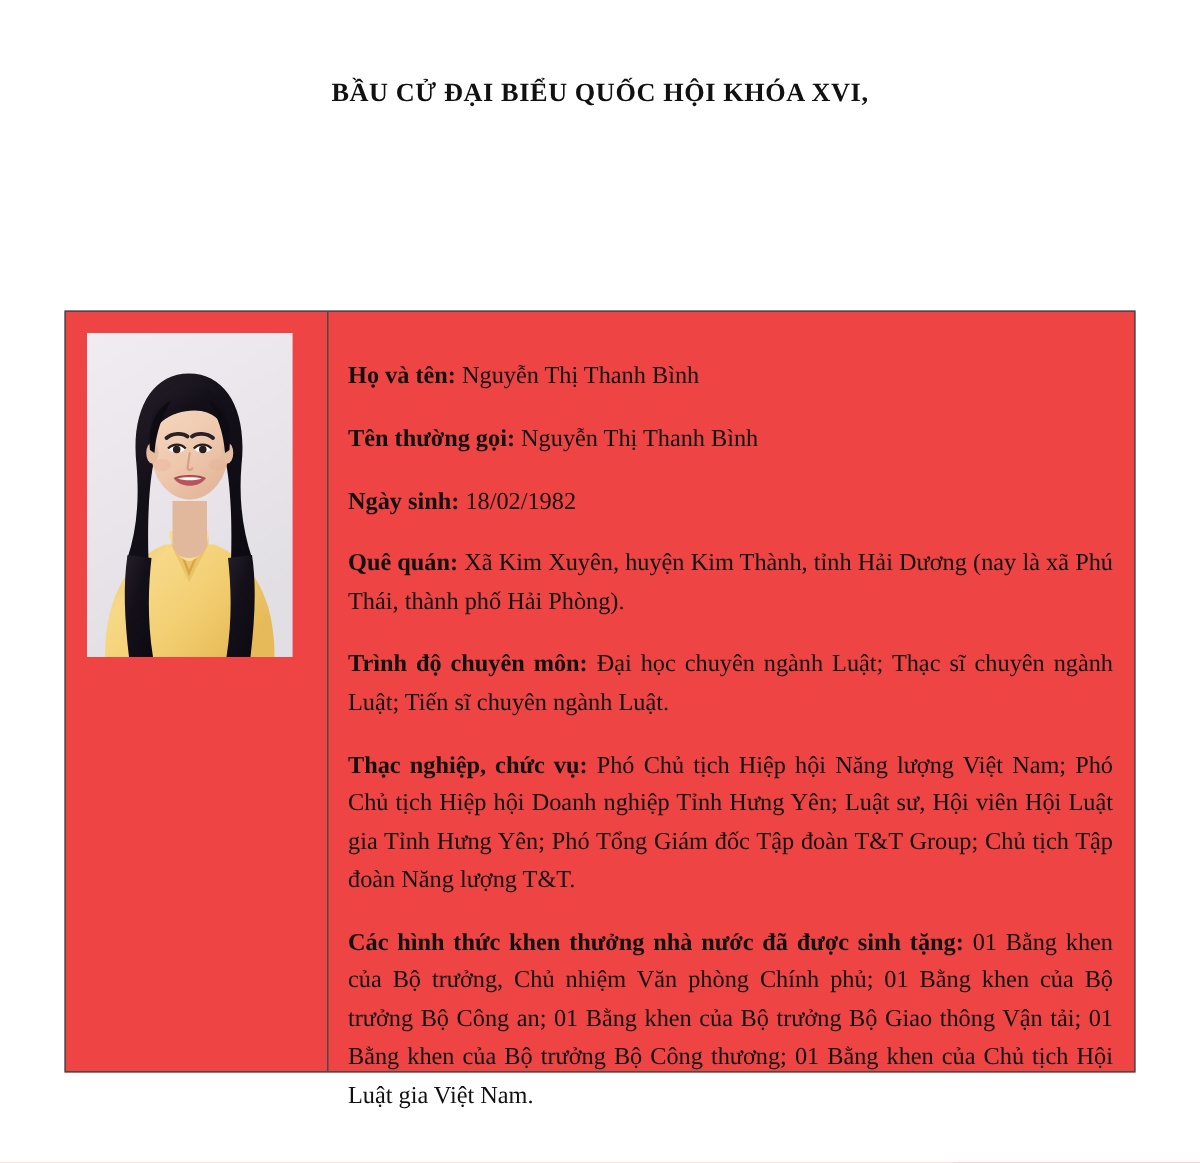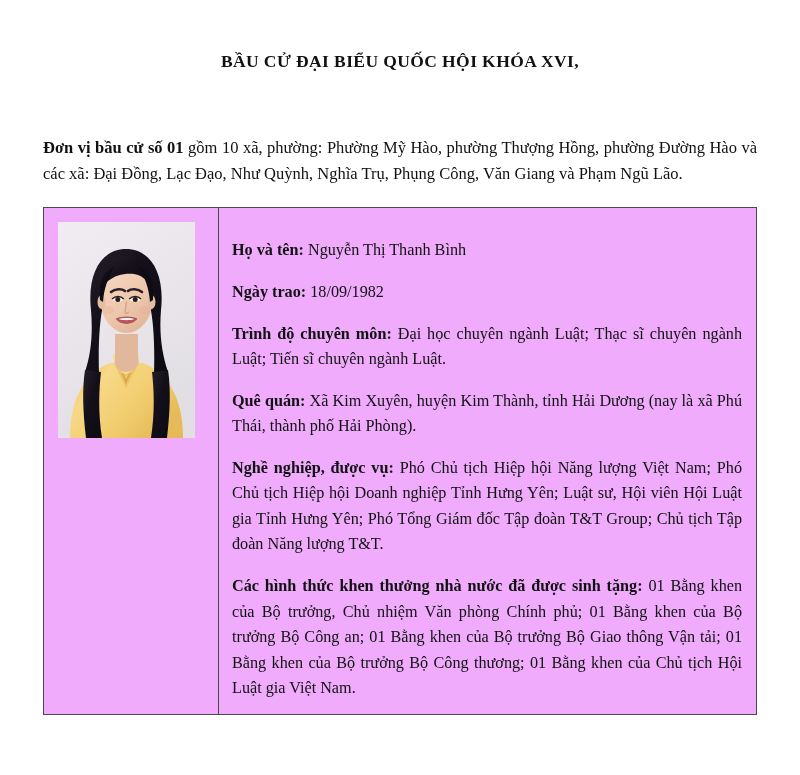--- a/index.html
+++ b/index.html
@@ -55,21 +55,21 @@
   
   .cand-table {
     position: absolute;
     left: 43px;
     top: 207px;
     width: 714px;
     height: 508px;
     border: 1px solid #4a4a4a;
     box-sizing: border-box;
     display: flex;
-    background: #f0abfc;
+    background: #ef4444;
   }
   .photo-cell {
     width: 175px;
     flex: 0 0 175px;
     border-right: 1px solid #4a4a4a;
     box-sizing: border-box;
     padding-top: 14px;
     padding-left: 14px;
   }
   .info-cell {
@@ -103,21 +103,20 @@
 </style>
 </head>
 <body>
 
 <div class="page">
 
   <div class="title-block">
     <div class="title-line">BẦU CỬ ĐẠI BIỂU QUỐC HỘI KHÓA XVI,</div>
   </div>
 
-  <p class="constituency"><span class="lbl">Đơn vị bầu cử số 01</span><span> gồm 10 xã, phường: Phường Mỹ Hào, phường Thượng Hồng, phường Đường Hào và các xã: Đại Đồng, Lạc Đạo, Như Quỳnh, Nghĩa Trụ, Phụng Công, Văn Giang và Phạm Ngũ Lão.</span></p>
 
   <div class="cand-table">
 
     <div class="photo-cell">
       <div class="portrait">
         <svg width="137" height="216" viewBox="0 0 137 216">
           <defs>
             <linearGradient id="bgGrad" x1="0" y1="0" x2="0.4" y2="1">
               <stop offset="0%" stop-color="#f1ecf1"></stop>
               <stop offset="60%" stop-color="#e8e4e9"></stop>
@@ -185,28 +184,29 @@
           <ellipse cx="50" cy="88" rx="6" ry="4" fill="#e9a894" opacity="0.3"></ellipse>
           <ellipse cx="87" cy="88" rx="6" ry="4" fill="#e9a894" opacity="0.3"></ellipse>
         </svg>
       </div>
     </div>
 
     <div class="info-cell">
 
       <p class="field"><span class="lbl">Họ và tên:</span><span> Nguyễn Thị Thanh Bình</span></p>
 
-
-      <p class="field"><span class="lbl">Ngày trao:</span><span> 18/09/1982</span></p>
-
+      <p class="field"><span class="lbl">Tên thường gọi:</span><span> Nguyễn Thị Thanh Bình</span></p>
+
+      <p class="field"><span class="lbl">Ngày sinh:</span><span> 18/02/1982</span></p>
+
+
+      <p class="field"><span class="lbl">Quê quán:</span><span> Xã Kim Xuyên, huyện Kim Thành, tỉnh Hải Dương (nay là xã Phú Thái, thành phố Hải Phòng).</span></p>
 
       <p class="field"><span class="lbl">Trình độ chuyên môn:</span><span> Đại học chuyên ngành Luật; Thạc sĩ chuyên ngành Luật; Tiến sĩ chuyên ngành Luật.</span></p>
 
-      <p class="field"><span class="lbl">Quê quán:</span><span> Xã Kim Xuyên, huyện Kim Thành, tỉnh Hải Dương (nay là xã Phú Thái, thành phố Hải Phòng).</span></p>
-
-      <p class="field"><span class="lbl">Nghề nghiệp, được vụ:</span><span> Phó Chủ tịch Hiệp hội Năng lượng Việt Nam; Phó Chủ tịch Hiệp hội Doanh nghiệp Tỉnh Hưng Yên; Luật sư, Hội viên Hội Luật gia Tỉnh Hưng Yên; Phó Tổng Giám đốc Tập đoàn T&amp;T Group; Chủ tịch Tập đoàn Năng lượng T&amp;T.</span></p>
+      <p class="field"><span class="lbl">Thạc nghiệp, chức vụ:</span><span> Phó Chủ tịch Hiệp hội Năng lượng Việt Nam; Phó Chủ tịch Hiệp hội Doanh nghiệp Tỉnh Hưng Yên; Luật sư, Hội viên Hội Luật gia Tỉnh Hưng Yên; Phó Tổng Giám đốc Tập đoàn T&amp;T Group; Chủ tịch Tập đoàn Năng lượng T&amp;T.</span></p>
 
       <p class="field"><span class="lbl">Các hình thức khen thưởng nhà nước đã được sinh tặng:</span><span> 01 Bằng khen của Bộ trưởng, Chủ nhiệm Văn phòng Chính phủ; 01 Bằng khen của Bộ trưởng Bộ Công an; 01 Bằng khen của Bộ trưởng Bộ Giao thông Vận tải; 01 Bằng khen của Bộ trưởng Bộ Công thương; 01 Bằng khen của Chủ tịch Hội Luật gia Việt Nam.</span></p>
 
     </div>
   </div>
 
 </div>
 
 </body></html>

